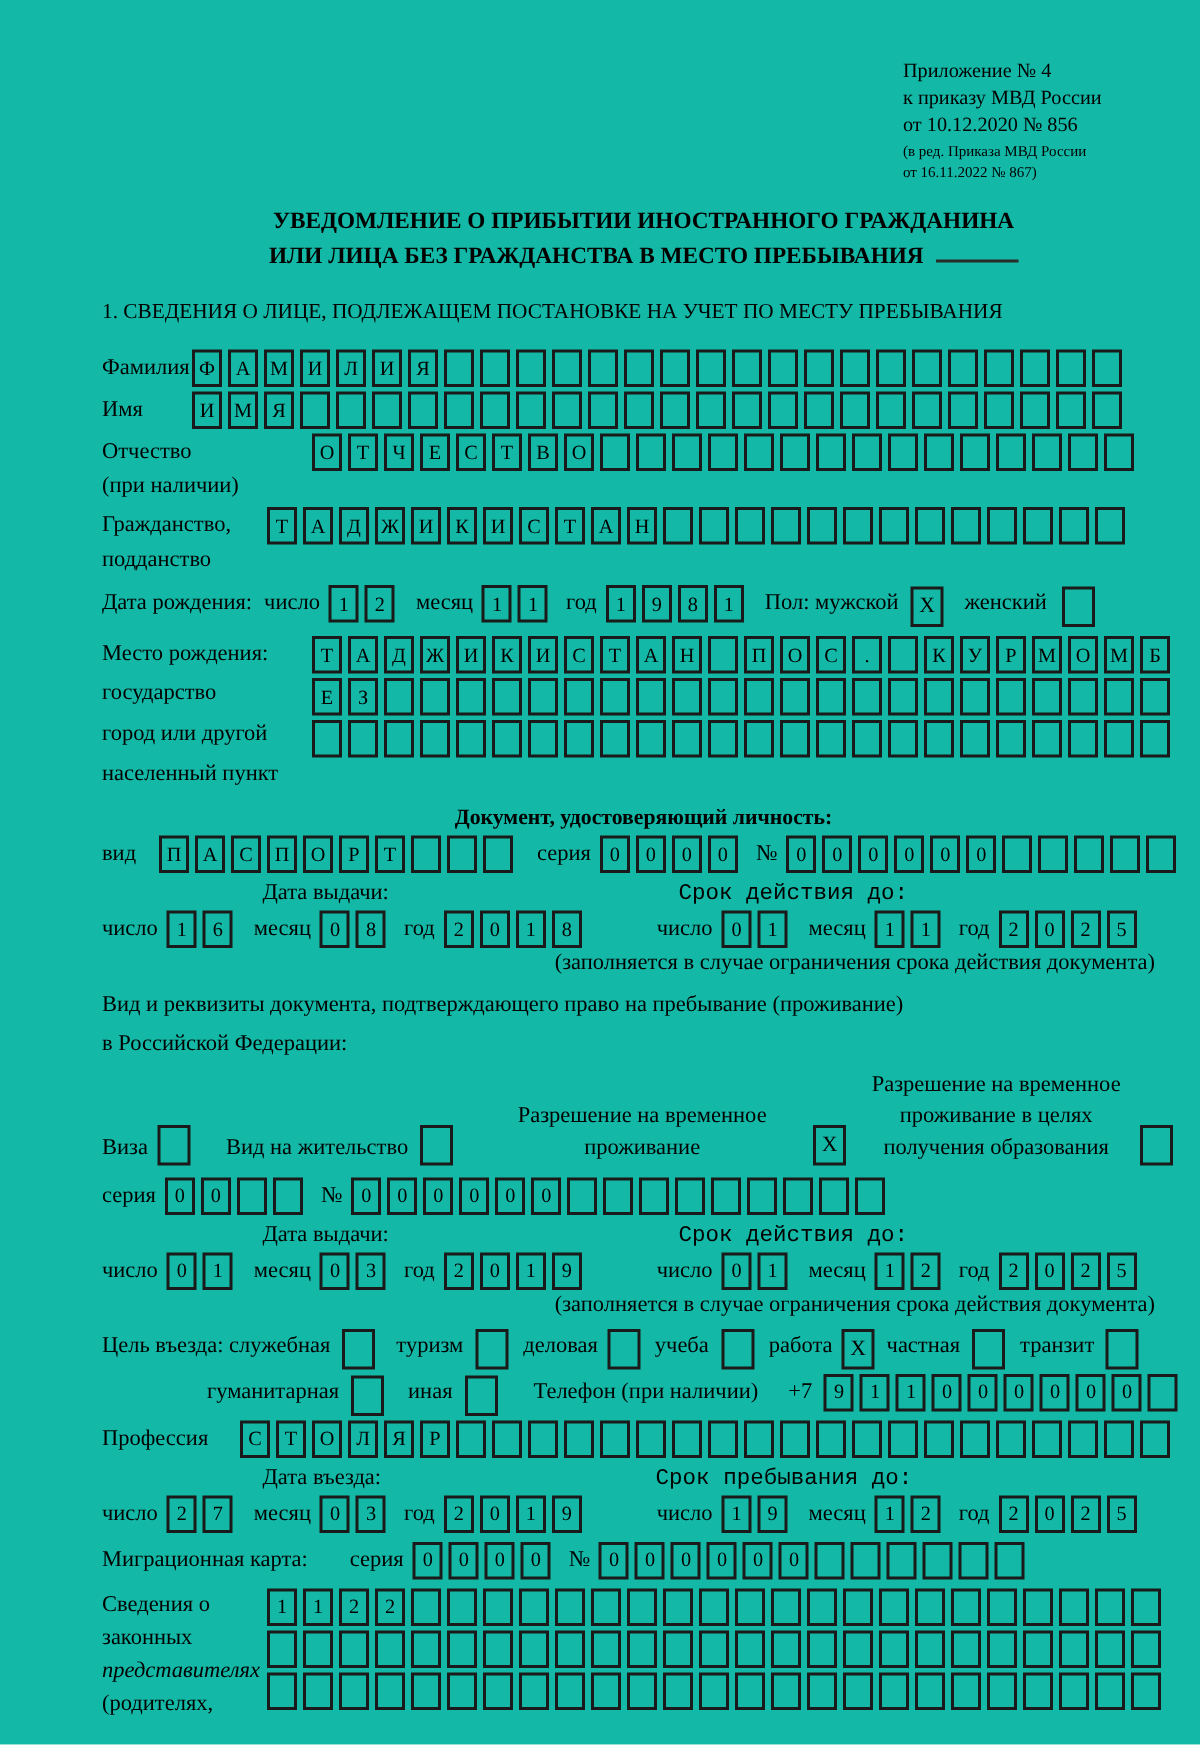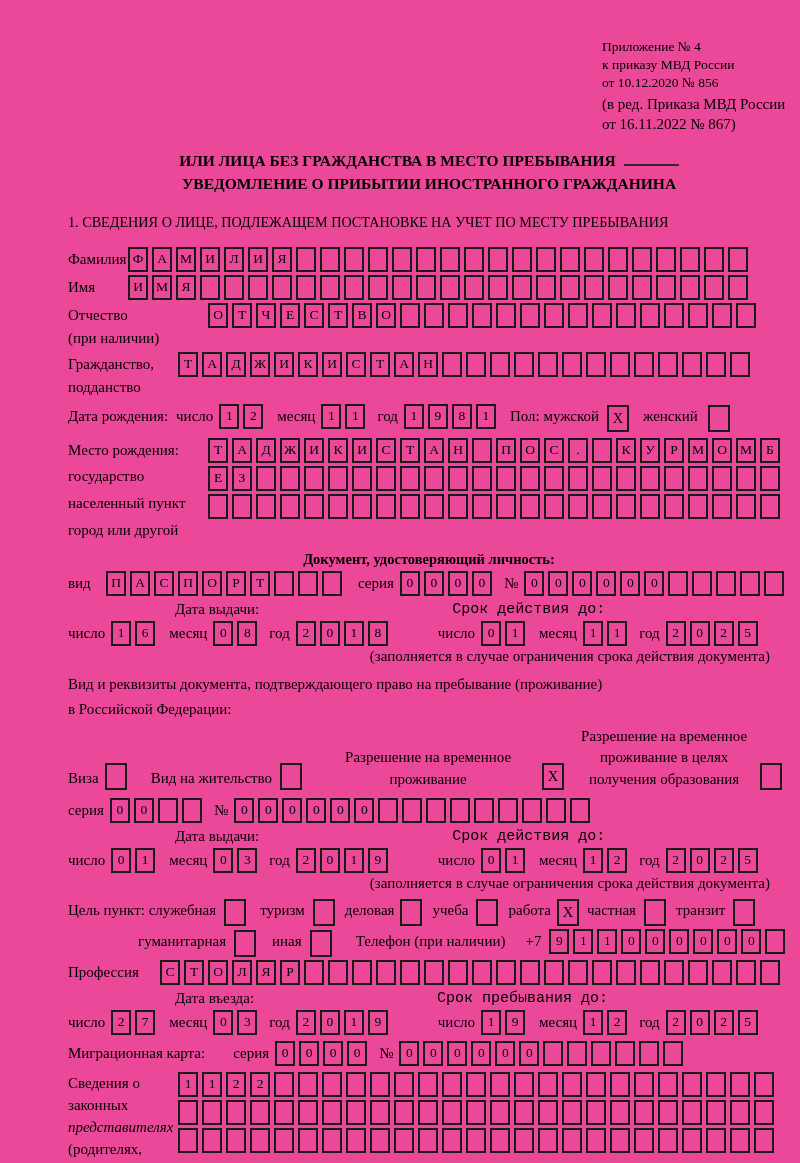--- a/index.html
+++ b/index.html
@@ -1,23 +1,23 @@
 <!DOCTYPE html>
 <html><head>
 <meta charset="utf-8">
 <style>
   html,body {margin:0;padding:0;background:#fff;}
   .page {
     width:800px; height:1163px; box-sizing:border-box; overflow:hidden;
-    background:#ec4899; color:#000; position:relative;
+    background:#14b8a6; color:#000; position:relative;
     padding:38px 10px 0 68px;
     font-family:"Liberation Serif","DejaVu Serif",serif;
   }
   .hdr-block {margin-left:auto; width:188px; font-size:13.5px; line-height:1.32;}
-  .hdr-small {font-size:15px;}
+  .hdr-small {font-size:10px;}
   .mt4 {margin-top:4px;}
   .forma {text-align:right; padding-right:28px; font-weight:bold; font-size:15px; margin-top:16px; letter-spacing:0.5px;}
   .title {text-align:center; font-weight:bold; font-size:15.5px; margin-top:14px; line-height:1.5;}
   .t-underline {display:inline-block; width:55px; border-bottom:2px solid #2b2b2b; height:2px; margin-left:8px;}
   .sec-heading {font-weight:normal; font-size:14.2px; margin-top:18px; white-space:nowrap;}
 
   .row {display:flex; align-items:flex-start; margin-top:3px;}
   .mt6 {margin-top:6px;} .mt8 {margin-top:8px;}
   .lbl {font-size:15px; line-height:25px; white-space:nowrap;}
   .lbl2 {font-size:15px; line-height:21px; white-space:nowrap;}
@@ -48,22 +48,22 @@
 
   <div class="hdr-block">
     <div>Приложение № 4</div>
     <div>к приказу МВД России</div>
     <div>от 10.12.2020 № 856</div>
     <div class="hdr-small mt4">(в ред. Приказа МВД России</div>
     <div class="hdr-small">от 16.11.2022 № 867)</div>
   </div>
 
   <div class="title">
+    <div>УВЕДОМЛЕНИЕ О ПРИБЫТИИ ИНОСТРАННОГО ГРАЖДАНИНА</div>
     <div><span>ИЛИ ЛИЦА БЕЗ ГРАЖДАНСТВА В МЕСТО ПРЕБЫВАНИЯ</span><span class="t-underline"></span></div>
-    <div>УВЕДОМЛЕНИЕ О ПРИБЫТИИ ИНОСТРАННОГО ГРАЖДАНИНА</div>
   </div>
 
   <div class="sec-heading">1. СВЕДЕНИЯ О ЛИЦЕ, ПОДЛЕЖАЩЕМ ПОСТАНОВКЕ НА УЧЕТ ПО МЕСТУ ПРЕБЫВАНИЯ</div>
 
   <div class="row" style="margin-top:16px;">
     <span class="lbl lblcol w60">Фамилия</span>
     <div class="boxes">
         <span class="box">Ф</span>
         <span class="box">А</span>
         <span class="box">М</span>
@@ -212,22 +212,22 @@
     <span class="lbl ml10">Пол: мужской</span>
     <span class="cbox ml8" style="margin-top:1px;">X</span>
     <span class="lbl ml14">женский</span>
     <span class="cbox ml10" style="margin-top:1px;"></span>
   </div>
 
   <div class="row mt6">
     <div class="lblcol w140">
       <div class="lbl2" style="line-height:25px;">Место рождения:</div>
       <div class="lbl2" style="line-height:27px;">государство</div>
+      <div class="lbl2" style="line-height:27px;">город или другой</div>
       <div class="lbl2" style="line-height:27px;">населенный пункт</div>
-      <div class="lbl2" style="line-height:27px;">город или другой</div>
     </div>
     <div>
       <div class="boxrow">
           <span class="box">Т</span>
           <span class="box">А</span>
           <span class="box">Д</span>
           <span class="box">Ж</span>
           <span class="box">И</span>
           <span class="box">К</span>
           <span class="box">И</span>
@@ -463,21 +463,21 @@
     <div class="boxes ml6">
         <span class="box">2</span>
         <span class="box">0</span>
         <span class="box">2</span>
         <span class="box">5</span>
       </div>
   </div>
   <div class="note">(заполняется в случае ограничения срока действия документа)</div>
 
   <div class="row mt6">
-    <span class="lbl">Цель пункт: служебная</span>
+    <span class="lbl">Цель въезда: служебная</span>
     <span class="cbox ml8" style="margin-top:1px;"></span>
     <span class="lbl ml14">туризм</span>
     <span class="cbox ml8" style="margin-top:1px;"></span>
     <span class="lbl ml10">деловая</span>
     <span class="cbox ml6" style="margin-top:1px;"></span>
     <span class="lbl ml10">учеба</span>
     <span class="cbox ml8" style="margin-top:1px;"></span>
     <span class="lbl ml10">работа</span>
     <span class="cbox ml6" style="margin-top:1px;">X</span>
     <span class="lbl ml8">частная</span>

